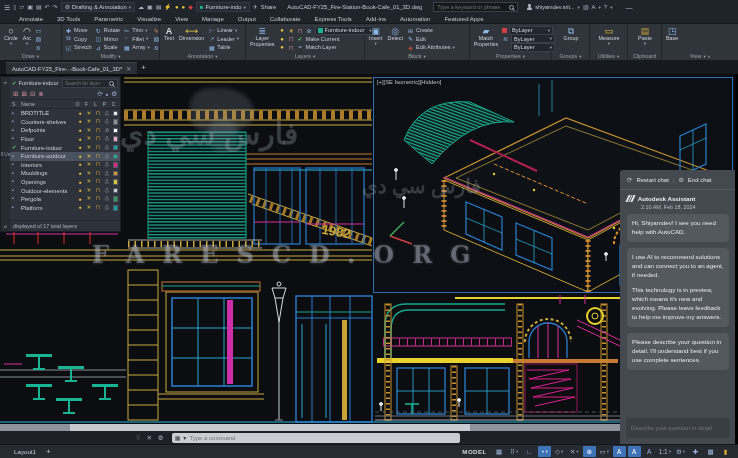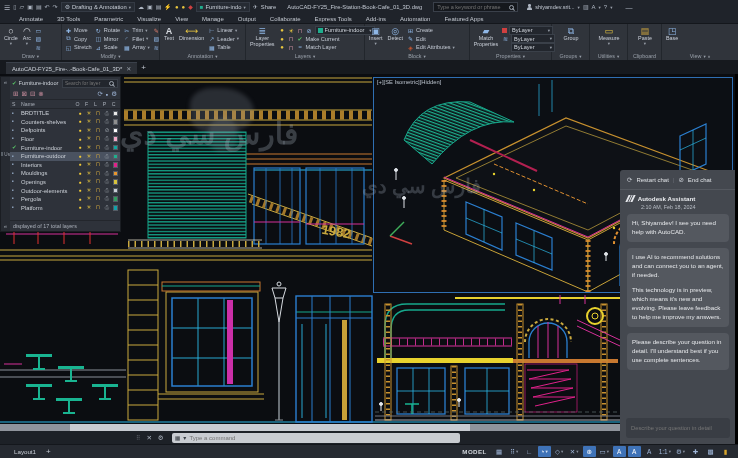--- a/index.html
+++ b/index.html
@@ -647,20 +647,21 @@
         </g>
       </svg>
     </div>
   </div>
 
   <div class="abs" id="watermark">
     <div class="wm-blob"></div>
     <div class="wm-blob2"></div>
     <div class="wm-ar1">فارس سي دي</div>
     <div class="wm-ar2">فارس سي دي</div>
+    <div class="wm-brand">FARESCD.ORG</div>
   </div>
 
   <div class="abs" id="palette">
     <div id="pal-side">
       <span>«</span>
       <span class="flt">ll Us</span>
       <span>«</span>
     </div>
     <div id="pal-main">
       <div id="pal-head">

